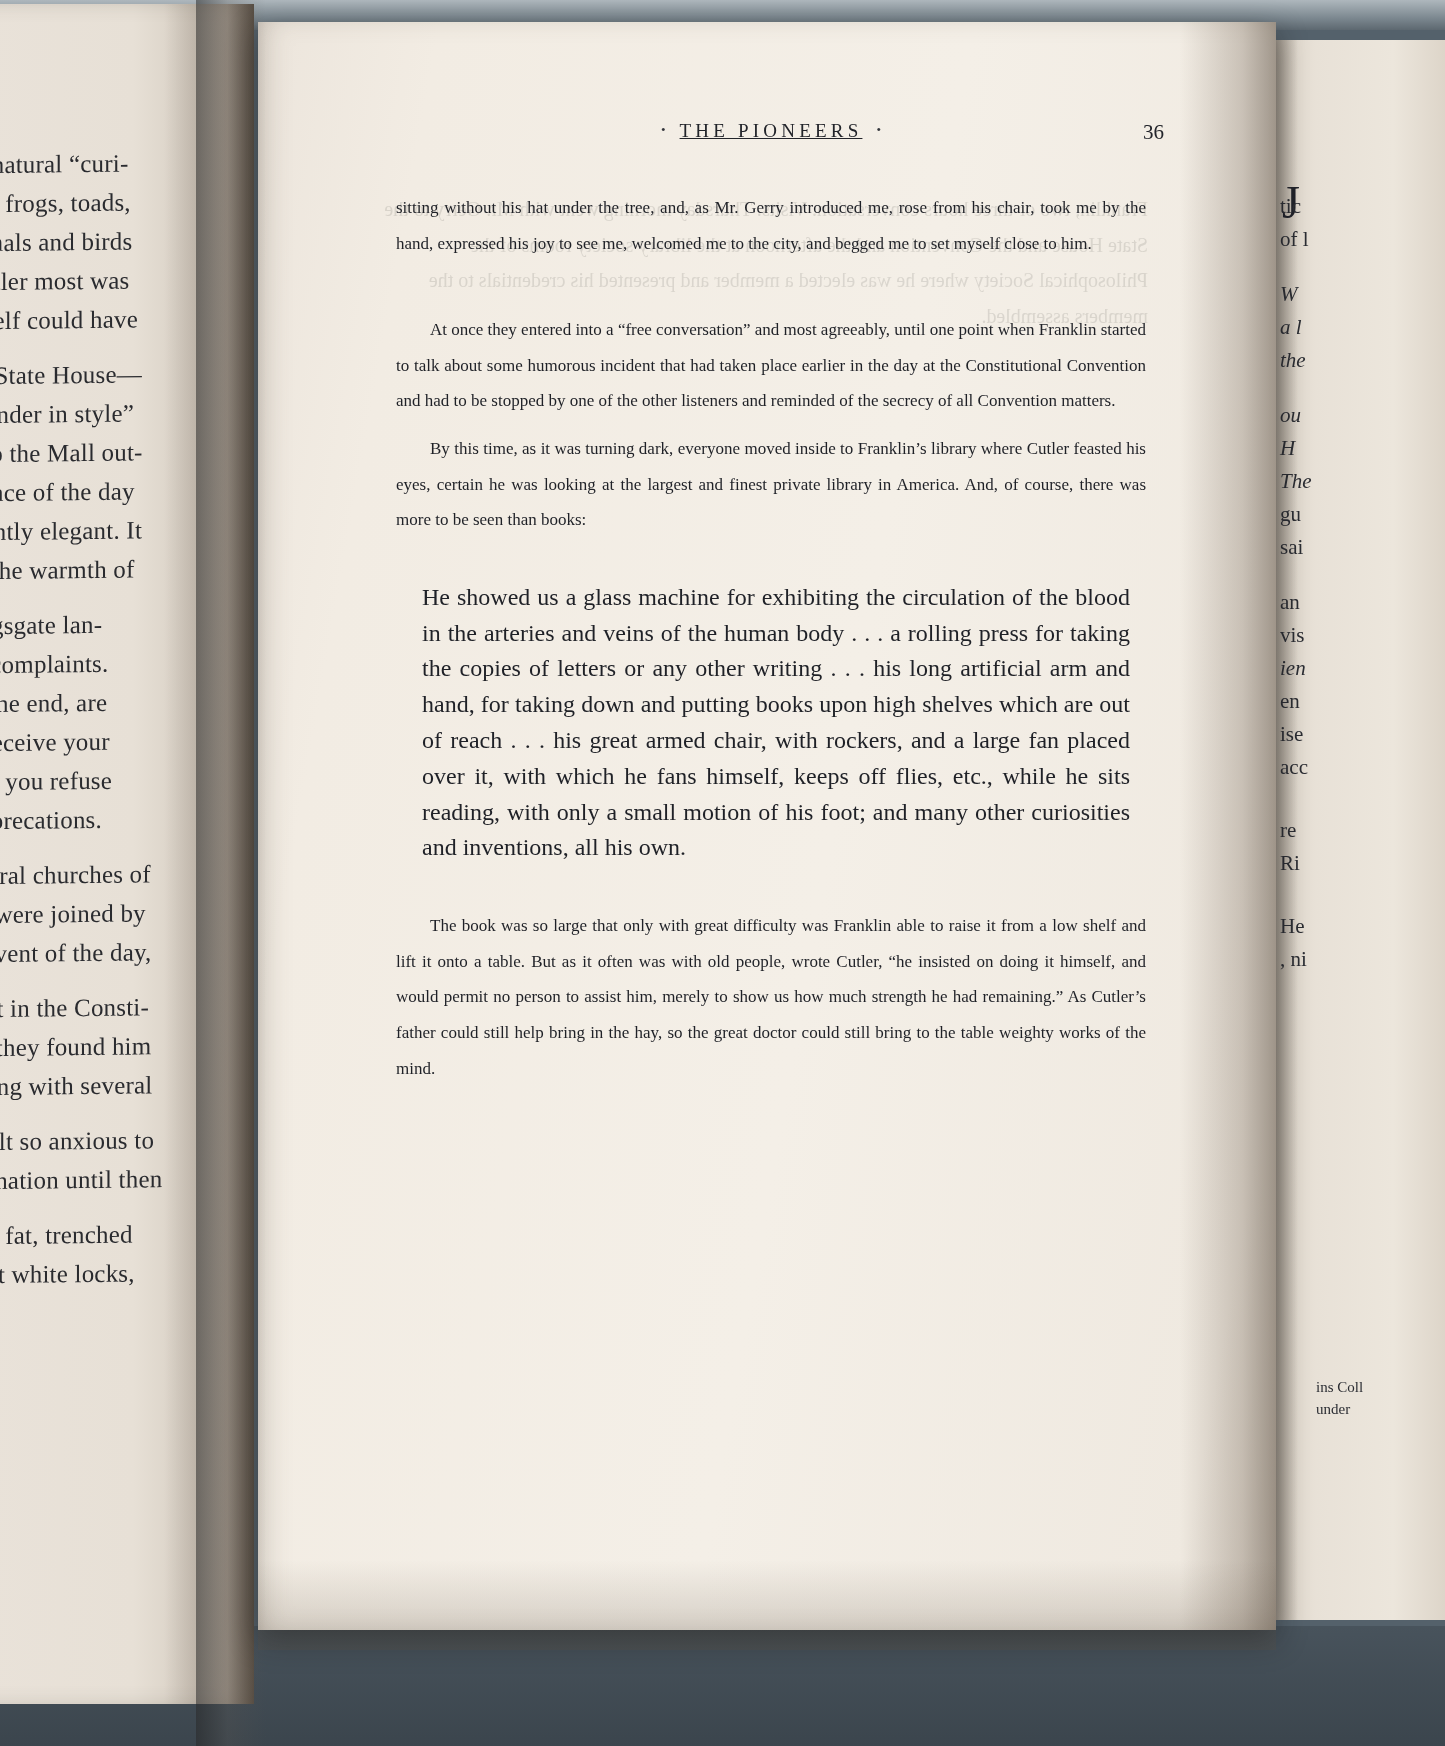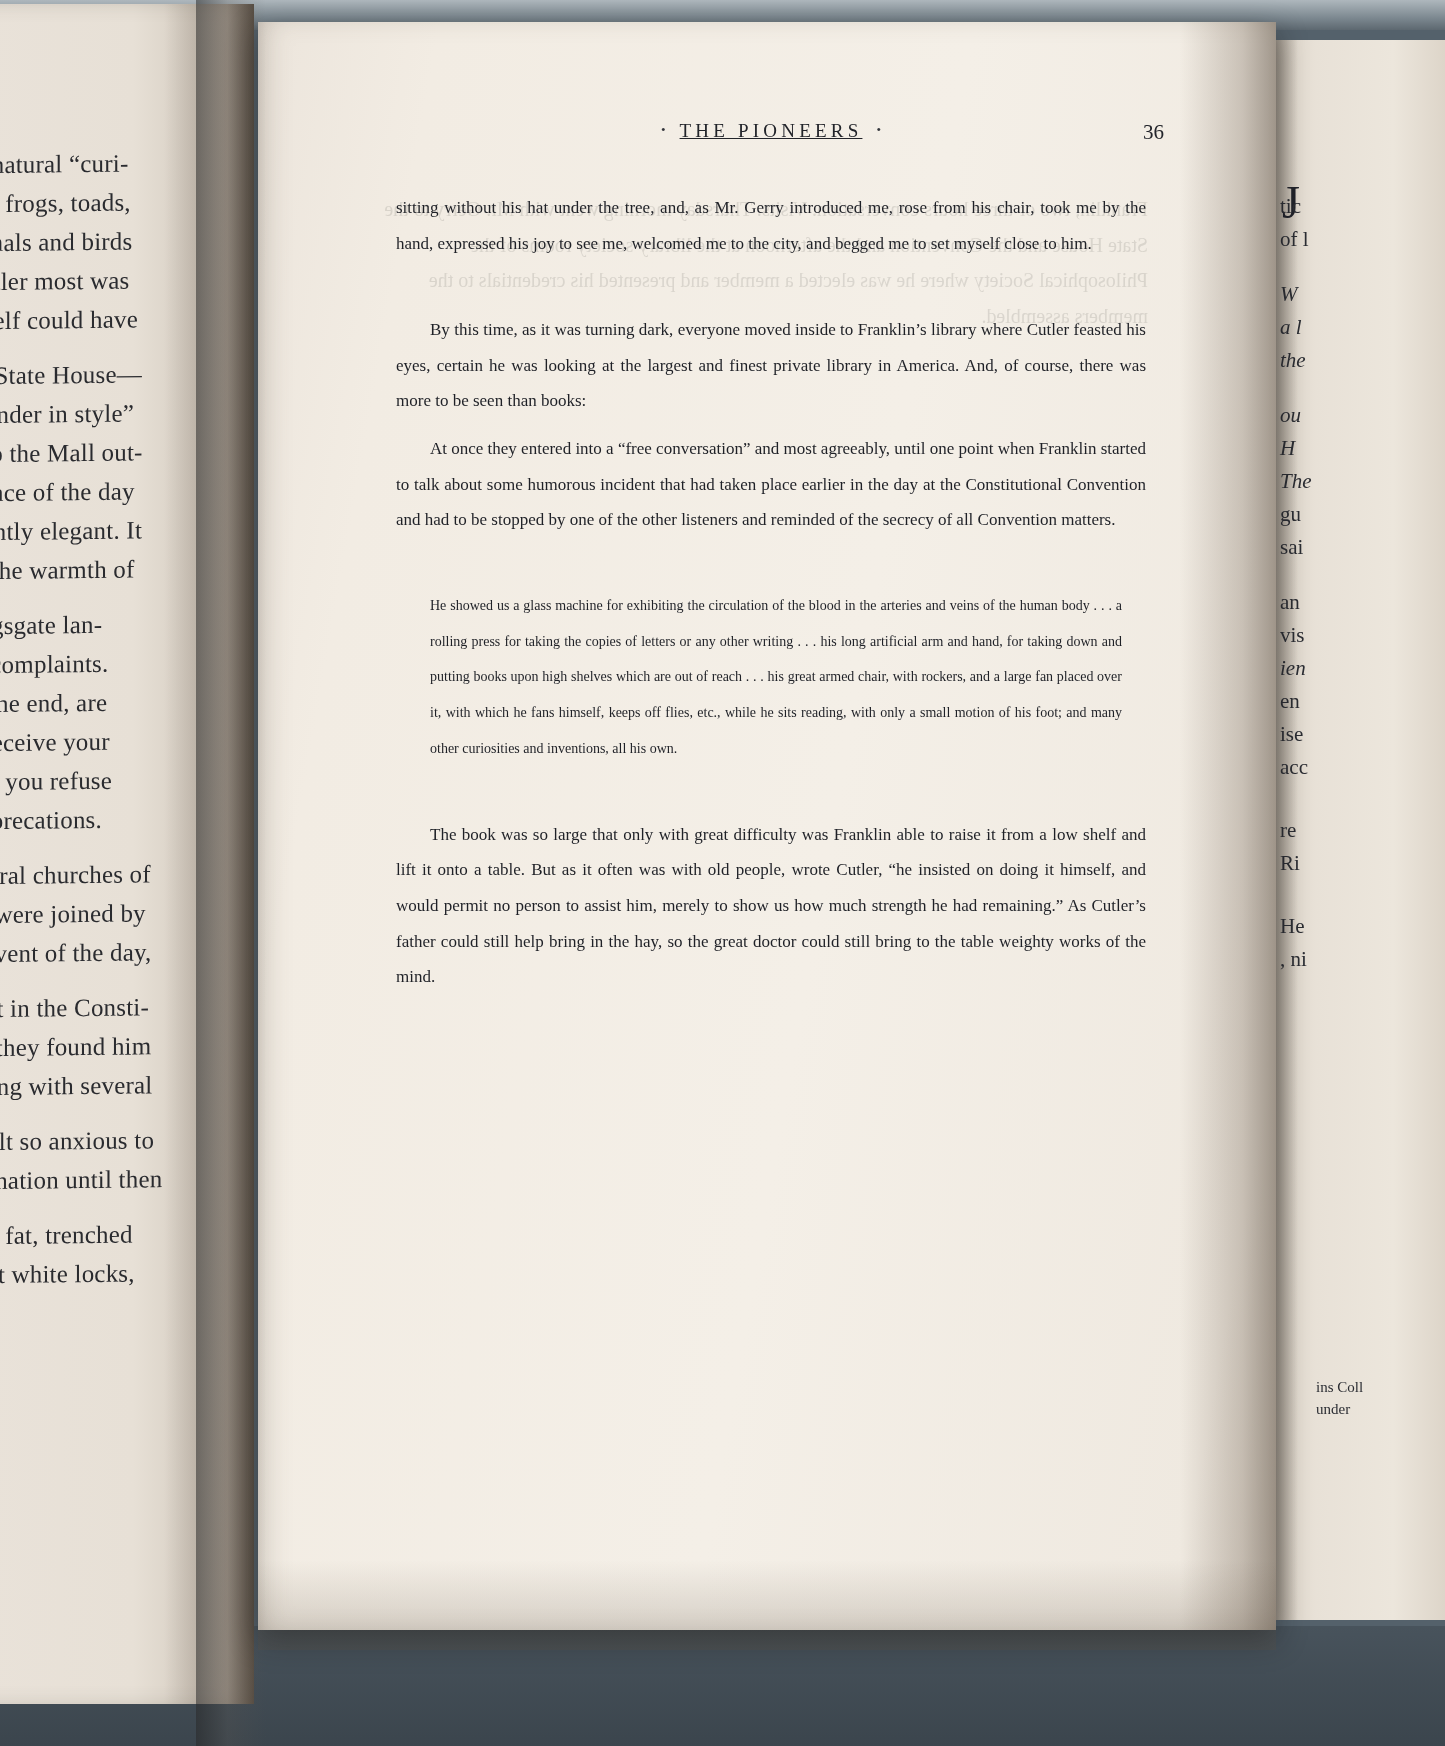--- a/index.html
+++ b/index.html
@@ -133,23 +133,23 @@
     font-size: 17px;
     line-height: 35.6px;
     color: #1f2127;
     text-align: justify;
     text-justify: inter-word;
     hyphens: manual;
   }
   p.body.indent { text-indent: 34px; }
   .para-gap { height: 27px; }
   blockquote.extract {
-    margin: 8px;
+    margin: 0;
     padding: 0 28px 0 38px;
-    font-size: 14px;
+    font-size: 24px;
     line-height: 35.8px;
     color: #1f2127;
     text-align: justify;
   }
   .extract-gap-top { height: 30px; }
   .extract-gap-bottom { height: 30px; }
   
   .far-right-page {
     position: absolute;
     left: 1272px; top: 40px;
@@ -296,22 +296,22 @@
 
         <div class="running-head">
           <span class="bullet">•</span>
           <span class="rh-title">THE PIONEERS</span>
           <span class="bullet">•</span>
           <span class="folio">36</span>
         </div>
 
         <p class="body">sitting without his hat under the tree, and, as Mr. Gerry introduced me, rose from his chair, took me by the hand, expressed his joy to see me, welcomed me to the city, and begged me to set myself close to him.</p>
         <div class="para-gap"></div>
+        <p class="body indent">At once they entered into a “free conversation” and most agreeably, until one point when Franklin started to talk about some humorous incident that had taken place earlier in the day at the Constitutional Convention and had to be stopped by one of the other listeners and reminded of the secrecy of all Convention matters.</p>
         <p class="body indent">By this time, as it was turning dark, everyone moved inside to Franklin’s library where Cutler feasted his eyes, certain he was looking at the largest and finest private library in America. And, of course, there was more to be seen than books:</p>
-        <p class="body indent">At once they entered into a “free conversation” and most agreeably, until one point when Franklin started to talk about some humorous incident that had taken place earlier in the day at the Constitutional Convention and had to be stopped by one of the other listeners and reminded of the secrecy of all Convention matters.</p>
 
         <div class="extract-gap-top"></div>
         <blockquote class="extract">He showed us a glass machine for exhibiting the circulation of the blood in the arteries and veins of the human body . . . a rolling press for taking the copies of letters or any other writing . . . his long artificial arm and hand, for taking down and putting books upon high shelves which are out of reach . . . his great armed chair, with rockers, and a large fan placed over it, with which he fans himself, keeps off flies, etc., while he sits reading, with only a small motion of his foot; and many other curiosities and inventions, all his own.</blockquote>
         <div class="extract-gap-bottom"></div>
 
         <p class="body indent">The book was so large that only with great difficulty was Franklin able to raise it from a low shelf and lift it onto a table. But as it often was with old people, wrote Cutler, “he insisted on doing it himself, and would permit no person to assist him, merely to show us how much strength he had remaining.” As Cutler’s father could still help bring in the hay, so the great doctor could still bring to the table weighty works of the mind.</p>
 
       </div>
     </div>
   </div>

